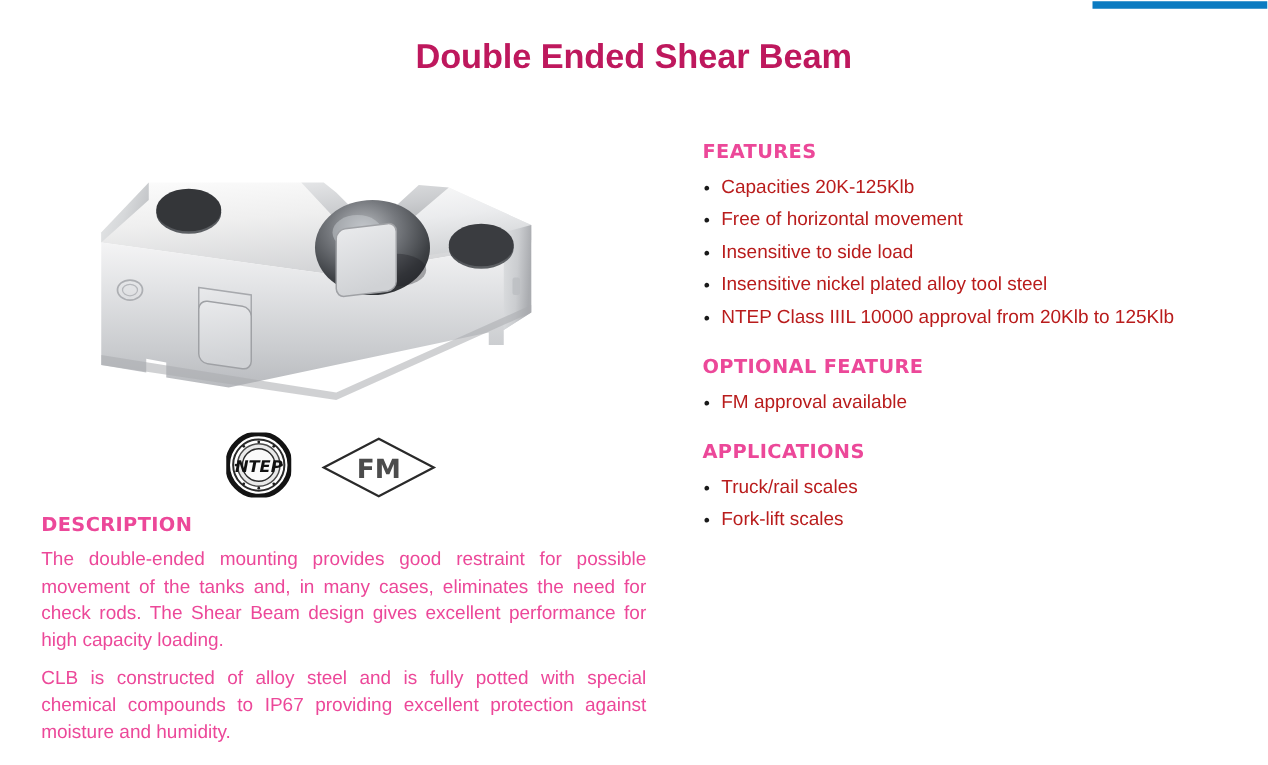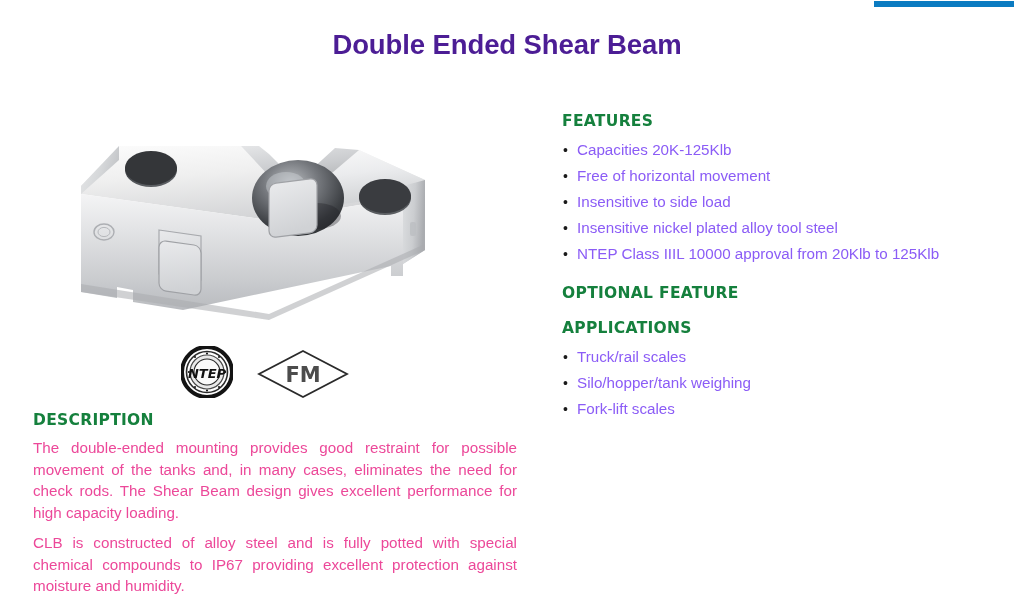--- a/index.html
+++ b/index.html
@@ -30,21 +30,21 @@
   
   .page-title {
     position: absolute;
     left: 0;
     top: 29px;
     width: 1014px;
     text-align: center;
     font-size: 27.5px;
     font-weight: bold;
     letter-spacing: -0.1px;
-    color: #4c1d95;
+    color: #be185d;
   }
 
   
   .left-col {
     position: absolute;
     left: 33px;
     top: 108px;
     width: 484px;
   }
 
@@ -85,21 +85,21 @@
     width: 92px;
     height: 50px;
   }
   .ntep-mark svg, .fm-mark svg { display: block; }
 
   
   .section-heading {
     font-size: 15.5px;
     font-weight: bold;
     letter-spacing: 0.3px;
-    color: #15803d;
+    color: #ec4899;
     font-family: "DejaVu Sans", sans-serif;
   }
 
   .desc-heading {
     position: absolute;
     left: 33px;
     top: 411px;
   }
 
   .desc-body {
@@ -131,21 +131,21 @@
   ul.bullets {
     list-style: none;
     margin: 0;
     padding: 0;
   }
   ul.bullets li {
     position: relative;
     padding-left: 15px;
     font-size: 15.2px;
     line-height: 26px;
-    color: #8b5cf6;
+    color: #b91c1c;
     white-space: nowrap;
   }
   ul.bullets li::before {
     content: "\2022";
     position: absolute;
     left: 1px;
     top: 0;
     font-size: 14px;
     line-height: 26px;
     color: #1a1a1a;
@@ -300,24 +300,26 @@
       <li>Capacities 20K-125Klb</li>
       <li>Free of horizontal movement</li>
       <li>Insensitive to side load</li>
       <li>Insensitive nickel plated alloy tool steel</li>
       <li>NTEP Class IIIL 10000 approval from 20Klb to 125Klb</li>
     </ul>
   </div>
 
   <div class="right-block gap-optional">
     <span class="section-heading">OPTIONAL FEATURE</span>
+    <ul class="bullets">
+      <li>FM approval available</li>
+    </ul>
   </div>
 
   <div class="right-block gap-applications">
     <span class="section-heading">APPLICATIONS</span>
     <ul class="bullets">
       <li>Truck/rail scales</li>
-      <li>Silo/hopper/tank weighing</li>
       <li>Fork-lift scales</li>
     </ul>
   </div>
 
 </div>
 
 </body></html>

